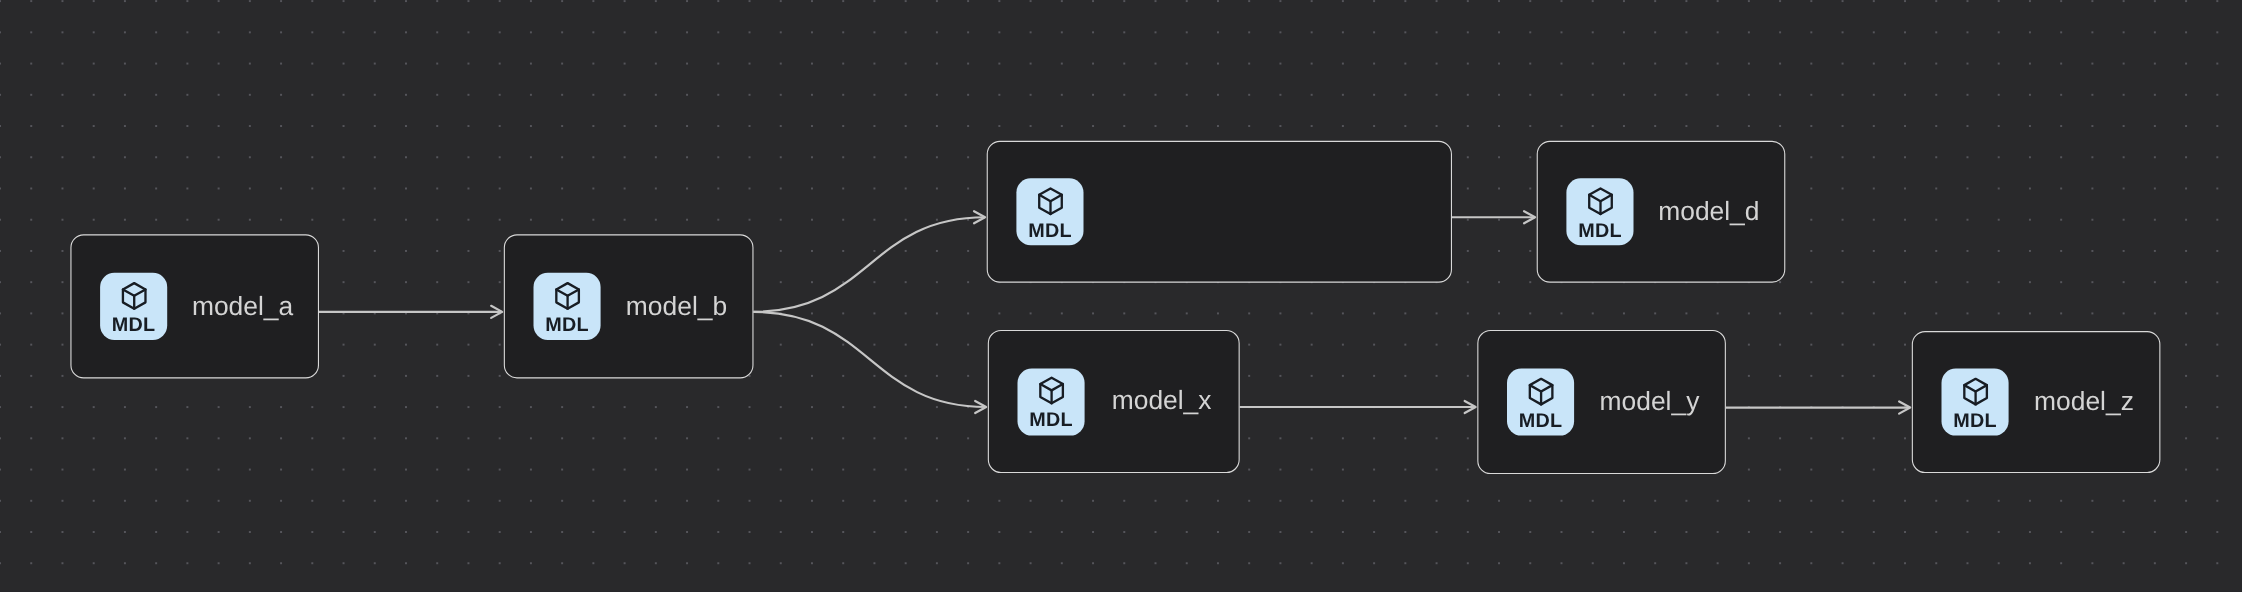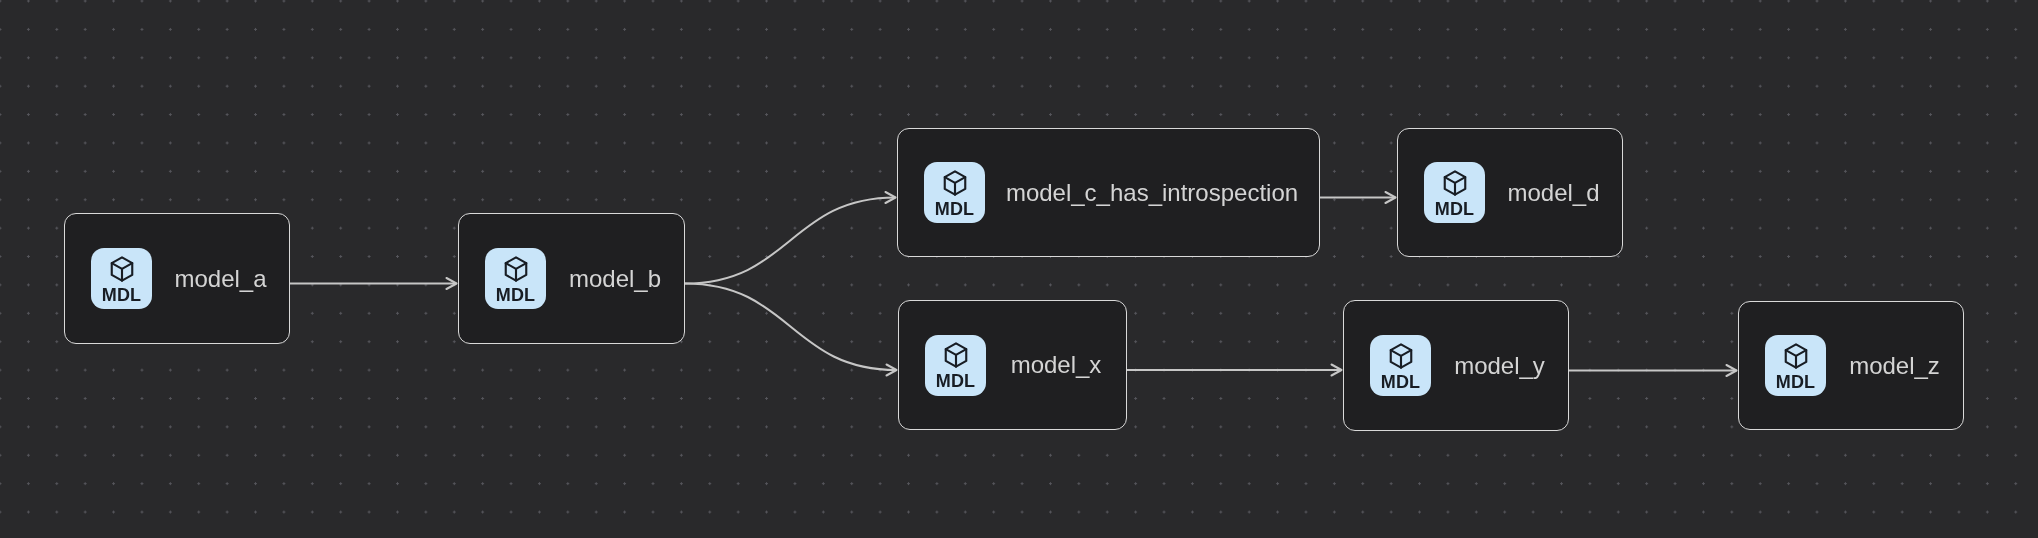--- a/index.html
+++ b/index.html
@@ -109,21 +109,20 @@
   </div>
     <div class="node" style="left: 897px; top: 128px; width: 423px; height: 129px; background: rgb(31, 31, 33); border-color: rgb(217, 217, 217);">
     <div class="badge" style="background: rgb(201, 229, 249); color: rgb(24, 29, 36);">
       <svg viewBox="0 0 24 24" width="32" height="30" fill="none" stroke="currentColor" stroke-width="1.7" stroke-linejoin="round" stroke-linecap="round">
         <path d="M12 2.7 L20.2 7.3 V16.7 L12 21.3 L3.8 16.7 V7.3 Z"></path>
         <path d="M3.8 7.3 L12 11.9 L20.2 7.3"></path>
         <path d="M12 11.9 V21.3"></path>
       </svg>
       <span class="badge-label">MDL</span>
     </div>
-    <div class="node-label">model_c_has_introspection</div>
   </div>
     <div class="node" style="left: 1397px; top: 128px; width: 226px; height: 129px; background: rgb(31, 31, 33); border-color: rgb(217, 217, 217);">
     <div class="badge" style="background: rgb(201, 229, 249); color: rgb(24, 29, 36);">
       <svg viewBox="0 0 24 24" width="32" height="30" fill="none" stroke="currentColor" stroke-width="1.7" stroke-linejoin="round" stroke-linecap="round">
         <path d="M12 2.7 L20.2 7.3 V16.7 L12 21.3 L3.8 16.7 V7.3 Z"></path>
         <path d="M3.8 7.3 L12 11.9 L20.2 7.3"></path>
         <path d="M12 11.9 V21.3"></path>
       </svg>
       <span class="badge-label">MDL</span>
     </div>

